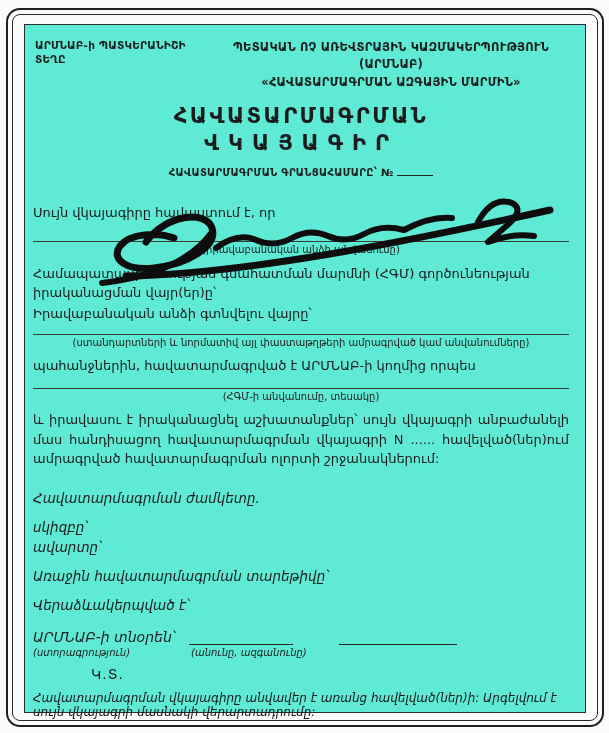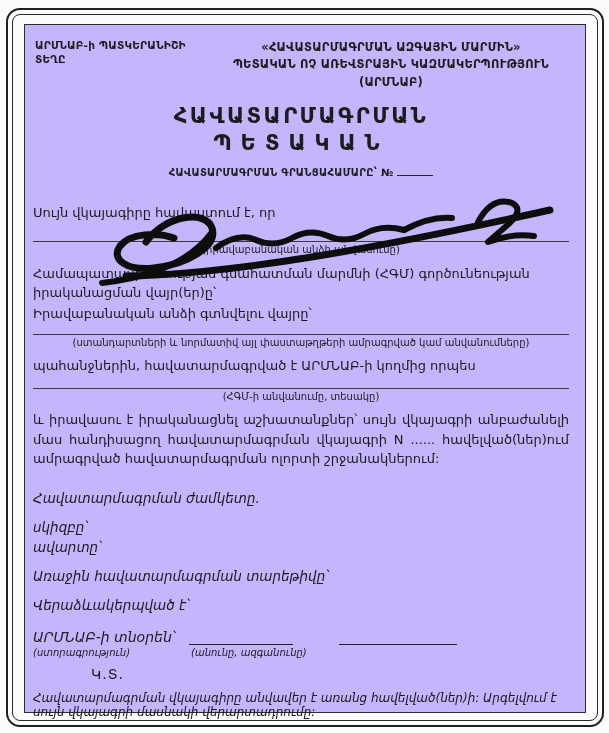--- a/index.html
+++ b/index.html
@@ -9,21 +9,21 @@
     font-family:"DejaVu Sans","Liberation Sans",sans-serif;
     color:#1c1c1c;
     -webkit-font-smoothing:antialiased;
     overflow:hidden;
   }
   .frame-outer{position:absolute;left:6px;top:8px;right:5px;bottom:6px;
     border:2.5px solid #1f1f1f;border-radius:14px;pointer-events:none;}
   .frame-mid{position:absolute;left:12px;top:14px;right:11px;bottom:12px;
     border:1px solid #2a2a2a;border-radius:8px;pointer-events:none;}
   .content{position:absolute;left:24px;top:24px;right:23px;bottom:20px;
-    border:1.6px solid #2d2d2d;background:#c4b5fd;
+    border:1.6px solid #2d2d2d;background:#5eead4;
     padding:10px 16px 0 8px;box-sizing:border-box;}
   .hdr{display:flex;margin-top:4px;}
   .hdr-left{width:178px;font-weight:bold;font-size:10.5px;letter-spacing:.2px;padding-left:2px;line-height:1.3;}
   .hdr-center{flex:1;text-align:center;font-weight:bold;font-size:11.5px;line-height:1.5;letter-spacing:.2px;}
   .title1{text-align:center;font-weight:bold;font-size:21px;letter-spacing:2.5px;margin-top:13px;}
   .title2{text-align:center;font-weight:bold;font-size:21px;letter-spacing:9px;margin-top:3px;}
   .regnum{text-align:center;font-weight:bold;font-size:10px;margin-top:9px;letter-spacing:.3px;}
   .blank{display:inline-block;border-bottom:1.6px solid #222;vertical-align:baseline;}
   .blank-reg{width:36px;height:11px;margin-left:4px;}
   .line13{font-size:13px;}
@@ -54,27 +54,27 @@
 <body>
 
 <div class="frame-outer"></div>
 <div class="frame-mid"></div>
 
 <div class="content">
 
   <div class="hdr">
     <div class="hdr-left">ԱՐՄՆԱԲ-ի ՊԱՏԿԵՐԱՆԻՇԻ ՏԵՂԸ</div>
     <div class="hdr-center">
+      <div>ՊԵՏԱԿԱՆ ՈՉ ԱՌԵՎՏՐԱՅԻՆ ԿԱԶՄԱԿԵՐՊՈՒԹՅՈՒՆ (ԱՐՄՆԱԲ)</div>
       <div>«ՀԱՎԱՏԱՐՄԱԳՐՄԱՆ ԱԶԳԱՅԻՆ ՄԱՐՄԻՆ»</div>
-      <div>ՊԵՏԱԿԱՆ ՈՉ ԱՌԵՎՏՐԱՅԻՆ ԿԱԶՄԱԿԵՐՊՈՒԹՅՈՒՆ (ԱՐՄՆԱԲ)</div>
     </div>
   </div>
 
   <div class="title1">ՀԱՎԱՏԱՐՄԱԳՐՄԱՆ</div>
-  <div class="title2">ՊԵՏԱԿԱՆ</div>
+  <div class="title2">ՎԿԱՅԱԳԻՐ</div>
   <div class="regnum">
     <span>ՀԱՎԱՏԱՐՄԱԳՐՄԱՆ ԳՐԱՆՑԱՀԱՄԱՐԸ՝ №</span><span class="blank blank-reg"></span>
   </div>
 
   <div class="line13 certifies">Սույն վկայագիրը հավաստում է, որ</div>
 
   <div class="rule"></div>
   <div class="caption">(իրավաբանական անձի անվանումը)</div>
 
   <div class="para">Համապատասխանության գնահատման մարմնի (ՀԳՄ) գործունեության իրականացման վայր(եր)ը՝</div>

